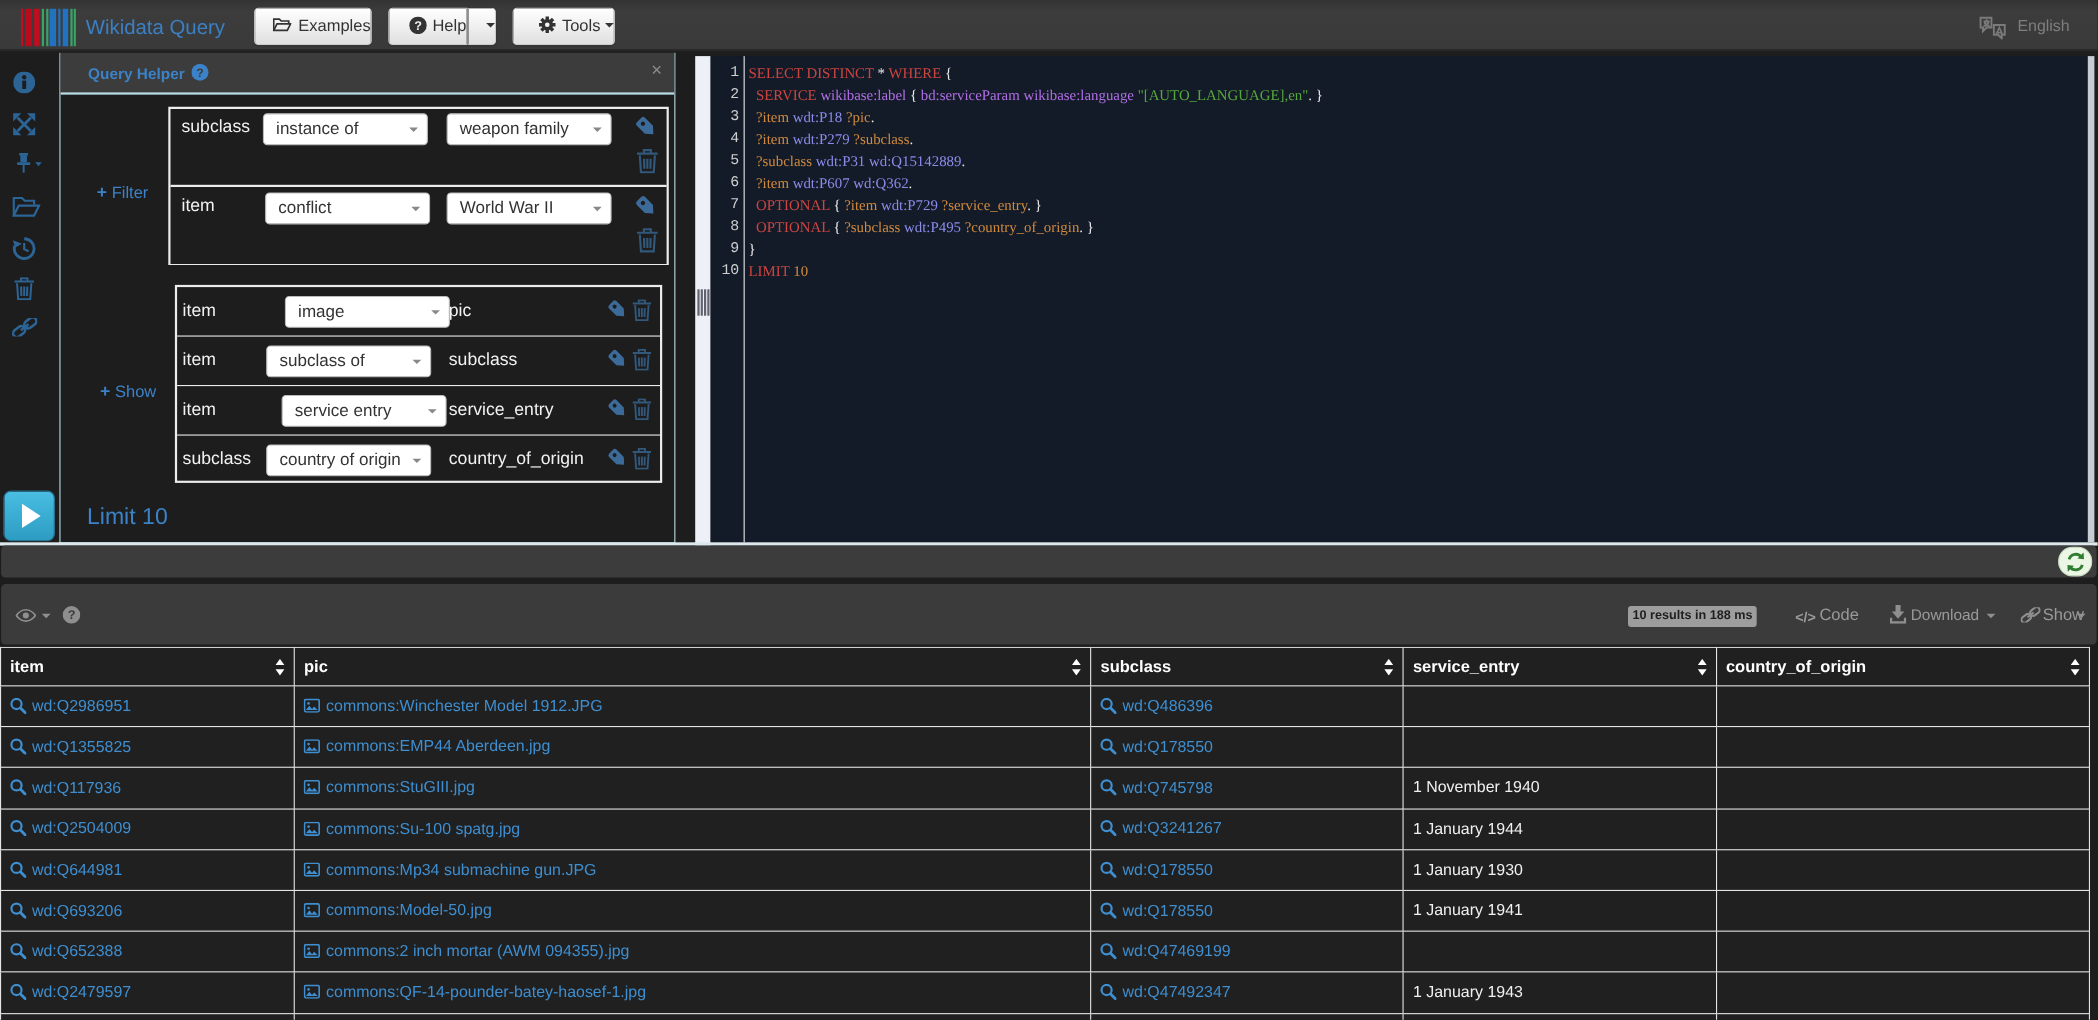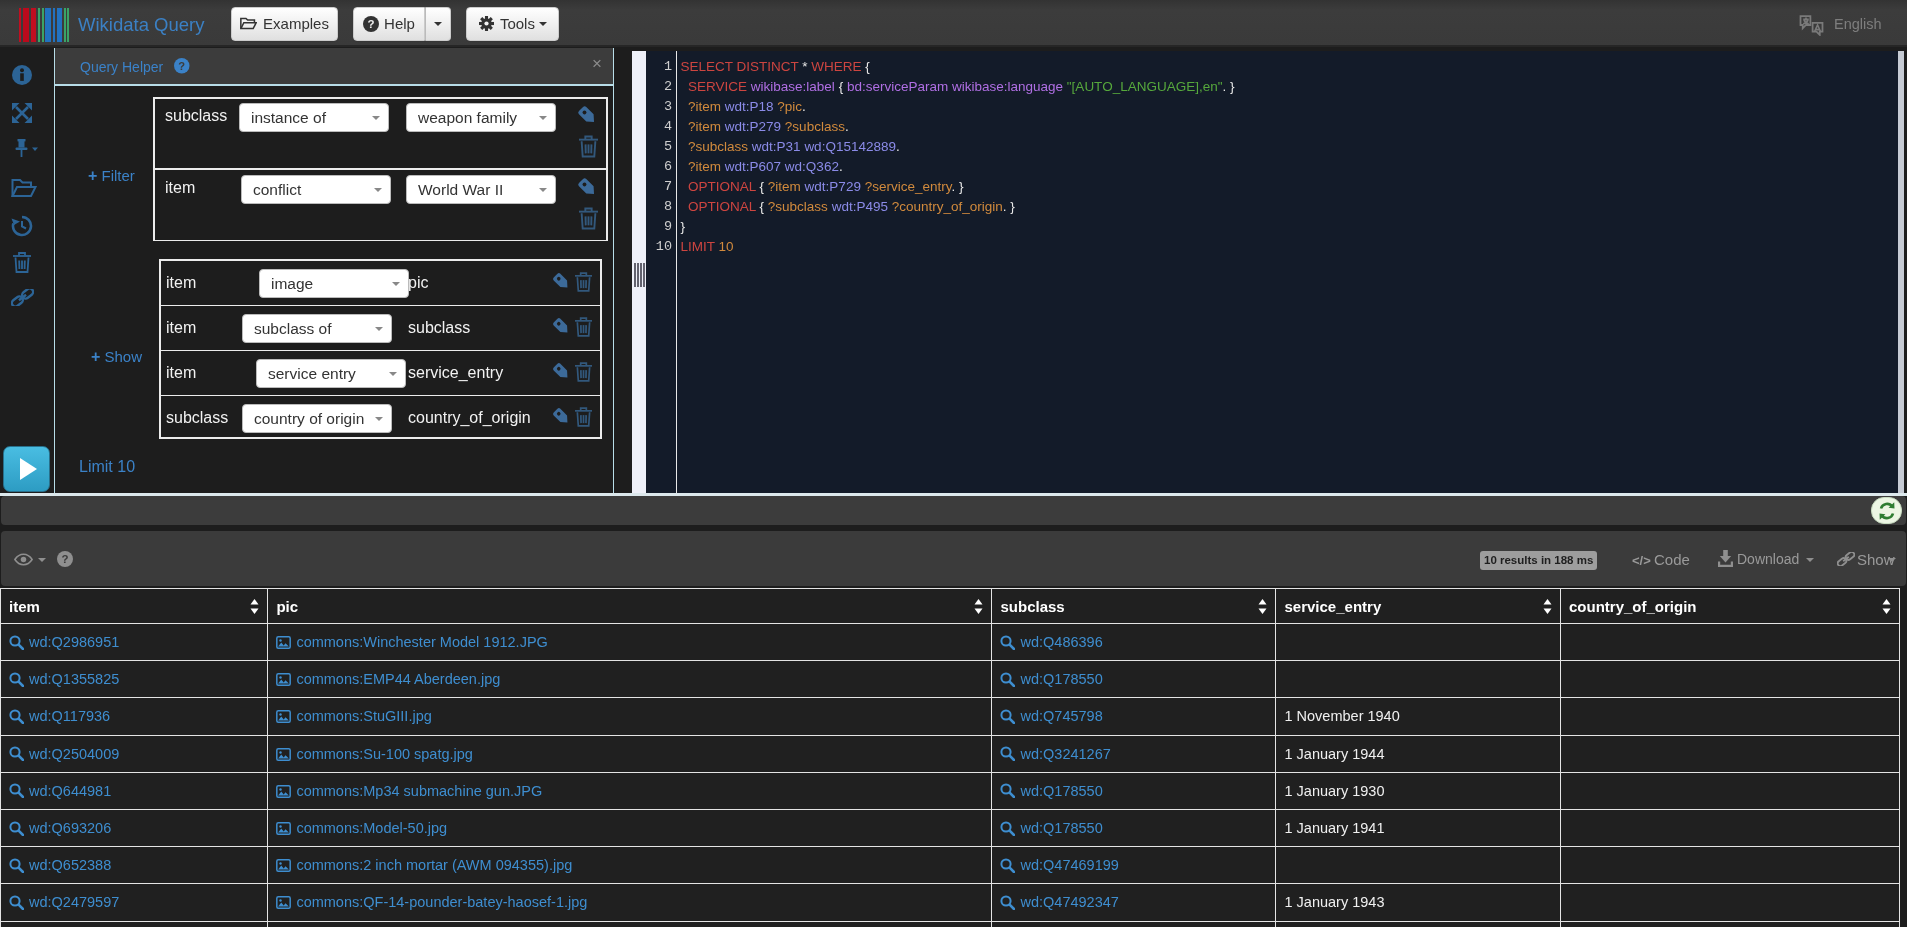--- a/index.html
+++ b/index.html
@@ -1,23 +1,23 @@
 <!DOCTYPE html>
 <html><head><meta charset="utf-8"><style>
 *{margin:0;padding:0;box-sizing:border-box}
 html,body{width:1907px;height:927px;background:#1d1d1d;font-family:"Liberation Sans",sans-serif;overflow:hidden}
 .abs{position:absolute}
 .caret{display:inline-block;width:0;height:0;border-left:4px solid transparent;border-right:4px solid transparent;border-top:4px solid #333;vertical-align:middle}
-.btn{position:absolute;top:7px;height:34px;background:linear-gradient(#ffffff,#e0e0e0);border:1px solid #ccc;border-radius:4px;color:#333;font-size:15px;line-height:32px;text-align:center;box-shadow:inset 0 1px 0 rgba(255,255,255,.15),0 1px 1px rgba(0,0,0,.075)}
+.btn{position:absolute;top:7px;height:34px;background:linear-gradient(#ffffff,#e0e0e0);border:1px solid #ccc;border-radius:4px;color:#333;font-size:15px;line-height:32px;text-align:right;box-shadow:inset 0 1px 0 rgba(255,255,255,.15),0 1px 1px rgba(0,0,0,.075)}
 .blue{color:#3b82c8}
 .sel{position:absolute;width:150px;height:29px;background:#fff;border:1px solid #bbb;border-radius:4px;color:#333;font-size:15.5px;line-height:27px;padding-left:11px}
 .sel .sc{position:absolute;right:8px;top:12px;border-left:4px solid transparent;border-right:4px solid transparent;border-top:4px solid #888}
 .hlabel{position:absolute;color:#f2f2f2;font-size:16px}
 .outlbl{position:absolute;color:#f2f2f2;font-size:16px}
-.cm{font-family:Liberation Sans, sans-serif;font-size:13.5px;line-height:20px;white-space:pre}
+.cm{font-family:Liberation Serif, serif;font-size:13.5px;line-height:20px;white-space:pre}
 .k{color:#cd4540}.v{color:#d18a3d}.p{color:#8b8be8}.m{color:#b06fe4}.s{color:#56a83c}.w{color:#e8e8e8}
 .gut{font-family:"Liberation Mono",monospace;font-size:13.5px;line-height:20px;color:#cfcfcf;text-align:right}
 table.res{border-collapse:collapse;table-layout:fixed;width:1899px;background:#202020}
 table.res th{border:1px solid #e4e4e4;color:#fff;font-size:15px;font-weight:bold;text-align:left;padding:0 8px;position:relative;height:35px}
 table.res td{border:1px solid #e4e4e4;font-size:14.5px;padding:0 8px;height:37.2px;color:#f0f0f0;overflow:hidden;white-space:nowrap}
 table.res a{color:#3e8ed0;text-decoration:none}
 .gray{color:#9a9a9a}
 .sorticon{position:absolute;right:8px;top:10px}
 </style></head>
 <body>
@@ -128,21 +128,21 @@
           <rect x="-1" y="5" width="12" height="7" rx="3.5"></rect>
           <rect x="12" y="5" width="12" height="7" rx="3.5"></rect>
           <line x1="7" y1="8.5" x2="16" y2="8.5"></line>
         </g>
       </svg>
   </div>
 
   <div class="abs" id="qhpanel" style="left:54px;top:1px;width:560px;height:446px;border:1px solid #b8dde8;border-top:none">
 
     <div class="abs" style="left:0;top:0;width:558px;height:38px;background:#3c3c3c;border-bottom:2px solid #b8dde8">
-      <span class="abs" style="left:25px;top:11px;font-size:14px;font-weight:normal;color:#3b82c8">Query Helper</span>
+      <span class="abs" style="left:25px;top:11px;font-size:14px;font-weight:bold;color:#3b82c8">Query Helper</span>
       <svg class="abs" style="left:119px;top:10px" width="15.5" height="15.5" viewBox="0 0 16 16">
           <circle cx="8" cy="8" r="8" fill="#3b82c8"></circle>
           <text x="8" y="12" text-anchor="middle" font-size="11.5" font-weight="bold" fill="#3c3c3c" font-family="Liberation Sans">?</text>
         </svg>
       <span class="abs" style="left:537px;top:6px;color:#8b8b8b;font-size:17px">×</span>
     </div>
 
     <div class="abs" style="left:98px;top:49px;width:455px;height:144px;border:2px solid #ececec;border-bottom-width:1px">
       <div class="abs" style="left:0;top:69px;width:451px;height:1.5px;background:#ececec"></div>
       <span class="hlabel" style="left:10px;top:8px">subclass</span>
@@ -261,21 +261,21 @@
             <path d="M2.5 5.5l1 14.5h11l1-14.5"></path>
             <line x1="0" y1="4" x2="18" y2="4"></line>
             <path d="M6 3.5V1h6v2.5"></path>
             <line x1="6.2" y1="8.5" x2="6.4" y2="17"></line>
             <line x1="9" y1="8.5" x2="9" y2="17"></line>
             <line x1="11.8" y1="8.5" x2="11.6" y2="17"></line>
           </g>
         </svg>
     </div>
     <span class="abs blue" style="left:36px;top:300px;font-size:15px"><b style="font-size:16px">+</b> Show</span>
-    <span class="abs blue" style="left:24px;top:410px;font-size:16px">Limit 10</span>
+    <span class="abs blue" style="left:24px;top:410px;font-size:21px">Limit 10</span>
   </div>
 
   <div class="abs" style="left:3px;top:399px;width:47px;height:46px;border-radius:7px;background:linear-gradient(#49bde2,#2d9cc3);border:1px solid #28708c">
     <div class="abs" style="left:16px;top:11px;width:0;height:0;border-left:17px solid #fff;border-top:11.5px solid transparent;border-bottom:11.5px solid transparent"></div>
   </div>
 
   <div class="abs" id="splitter" style="left:632px;top:4px;width:14px;height:445px;background:#eef0f8">
     <i class="abs" style="left:2px;top:212px;width:1.5px;height:24px;background:#62626e"></i>
     <i class="abs" style="left:5px;top:212px;width:1.5px;height:24px;background:#62626e"></i>
     <i class="abs" style="left:8px;top:212px;width:1.5px;height:24px;background:#62626e"></i>

